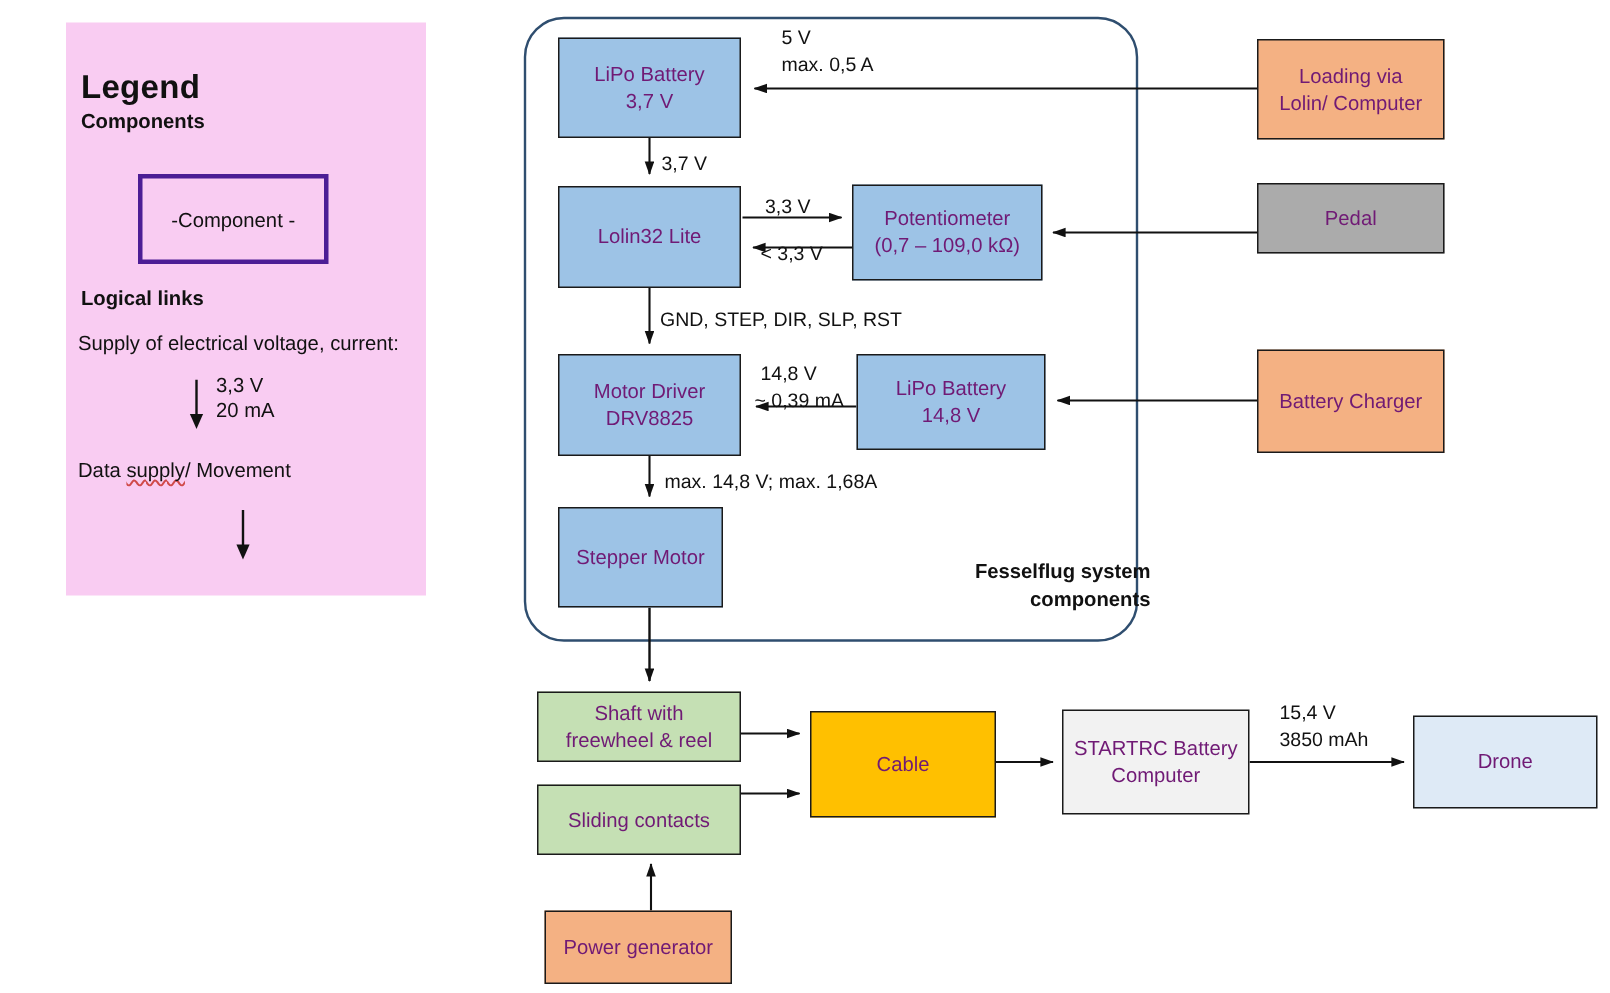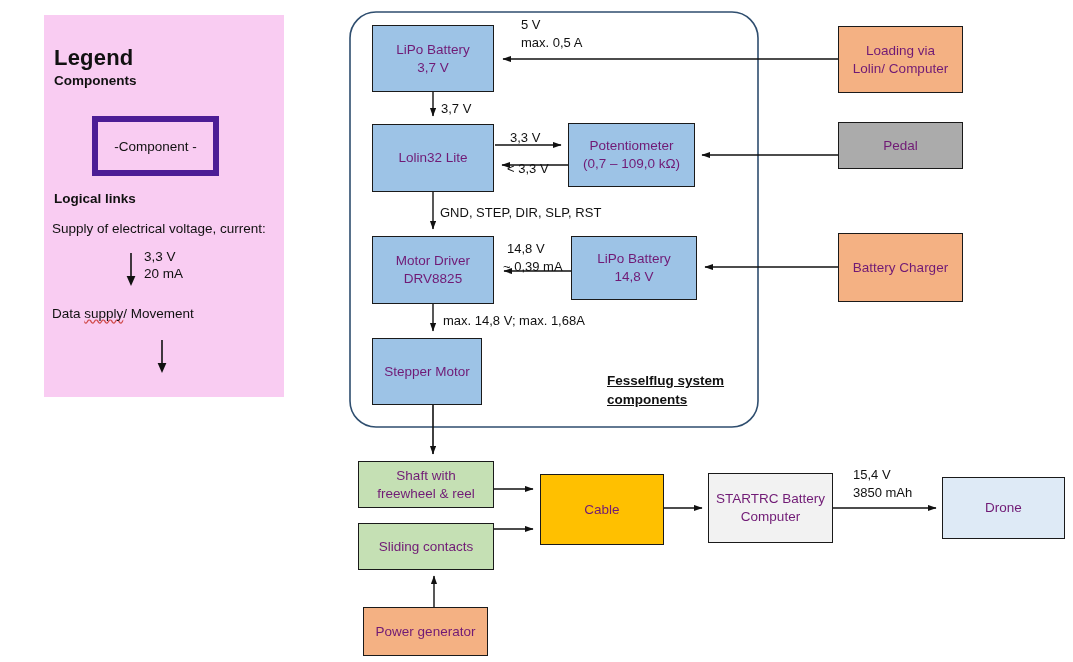--- a/index.html
+++ b/index.html
@@ -43,21 +43,21 @@
     top: 58px;
     font-size: 13.5px;
     font-weight: bold;
   }
   #legend-component-box {
     position: absolute;
     left: 48px;
     top: 101px;
     width: 127px;
     height: 60px;
-    border: 6px solid #4c1d95;
+    border: 3px solid #4c1d95;
     background: transparent;
     display: flex;
     align-items: center;
     justify-content: center;
     font-size: 13.5px;
     box-sizing: border-box;
   }
   #legend-logical-links-label {
     position: absolute;
     left: 10px;
@@ -149,22 +149,21 @@
     white-space: nowrap;
   }
   #group-caption {
     position: absolute;
     left: 607px;
     top: 372px;
     width: 160px;
     font-size: 13.5px;
     font-weight: bold;
     line-height: 1.4;
-    text-align: left;
-    text-decoration: underline;
+    text-align: right;
   }
 </style>
 </head>
 <body>
 
 <div id="canvas">
 
   <div id="legend-panel">
     <div id="legend-title">Legend</div>
     <div id="legend-components-label">Components</div>

